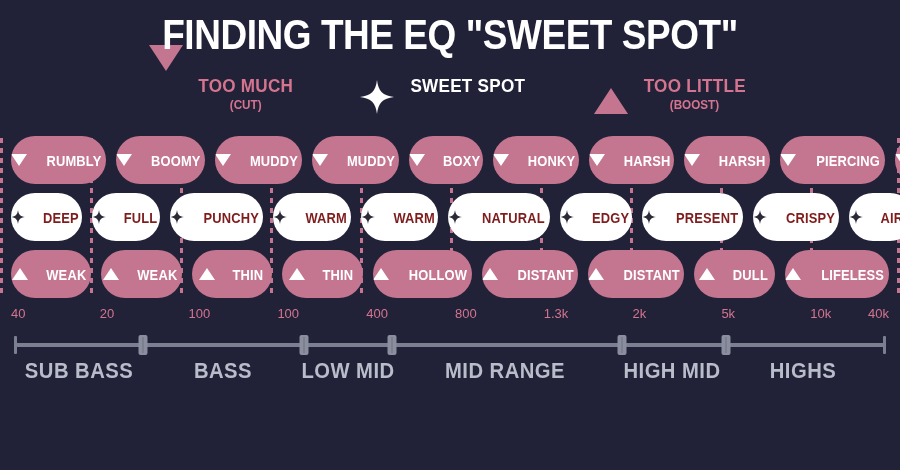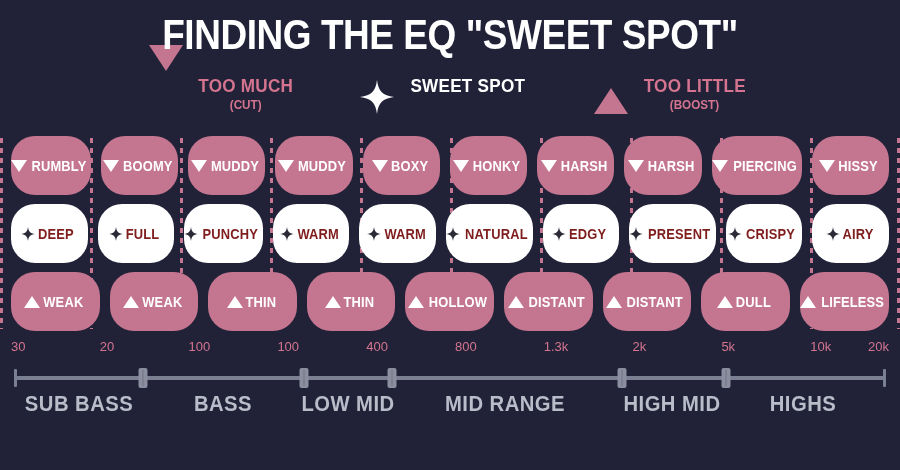--- a/index.html
+++ b/index.html
@@ -117,26 +117,26 @@
   .pill-row + .pill-row { margin-top: 9px; }
   .cell {
     flex: 1 1 0;
     display: flex;
     justify-content: center;
     align-items: center;
     padding: 0 5px;
   }
   .pill {
     width: 100%;
-    height: 59px;
+    height: 48px;
     border-radius: 24px;
     display: flex;
     align-items: center;
     justify-content: center;
-    gap: 0;
+    gap: 15px;
     font-size: 15px;
     font-weight: bold;
     letter-spacing: 0.2px;
     white-space: nowrap;
     overflow: hidden;
   }
   .pill.cut, .pill.boost {
     background: #c4758f;
     color: #ffffff;
   }
@@ -483,21 +483,21 @@
         <div class="pill boost">
           <span class="ico-up"></span>
           <span class="pill-text">LIFELESS</span>
         </div>
       </div>
     </div>
 </div>
 
 <div id="freq-axis">
     <div class="freq-cell">
-      <span class="freq-left">30</span>
+      <span class="freq-left">40</span>
     </div>
     <div class="freq-cell">
       <span class="freq-left">20</span>
     </div>
     <div class="freq-cell">
       <span class="freq-left">100</span>
     </div>
     <div class="freq-cell">
       <span class="freq-left">100</span>
     </div>
@@ -511,21 +511,21 @@
       <span class="freq-left">1.3k</span>
     </div>
     <div class="freq-cell">
       <span class="freq-left">2k</span>
     </div>
     <div class="freq-cell">
       <span class="freq-left">5k</span>
     </div>
     <div class="freq-cell">
       <span class="freq-left">10k</span>
-      <span class="freq-right">20k</span>
+      <span class="freq-right">40k</span>
     </div>
   </div>
 
 <div id="slider-wrap">
   <div id="slider-track"></div>
   <div class="cap" style="left:0"></div>
   <div class="cap" style="right:0"></div>
 <div class="handle" style="left: 14.8%;"></div>
     <div class="handle" style="left: 33.3%;"></div>
     <div class="handle" style="left: 43.3%;"></div>

